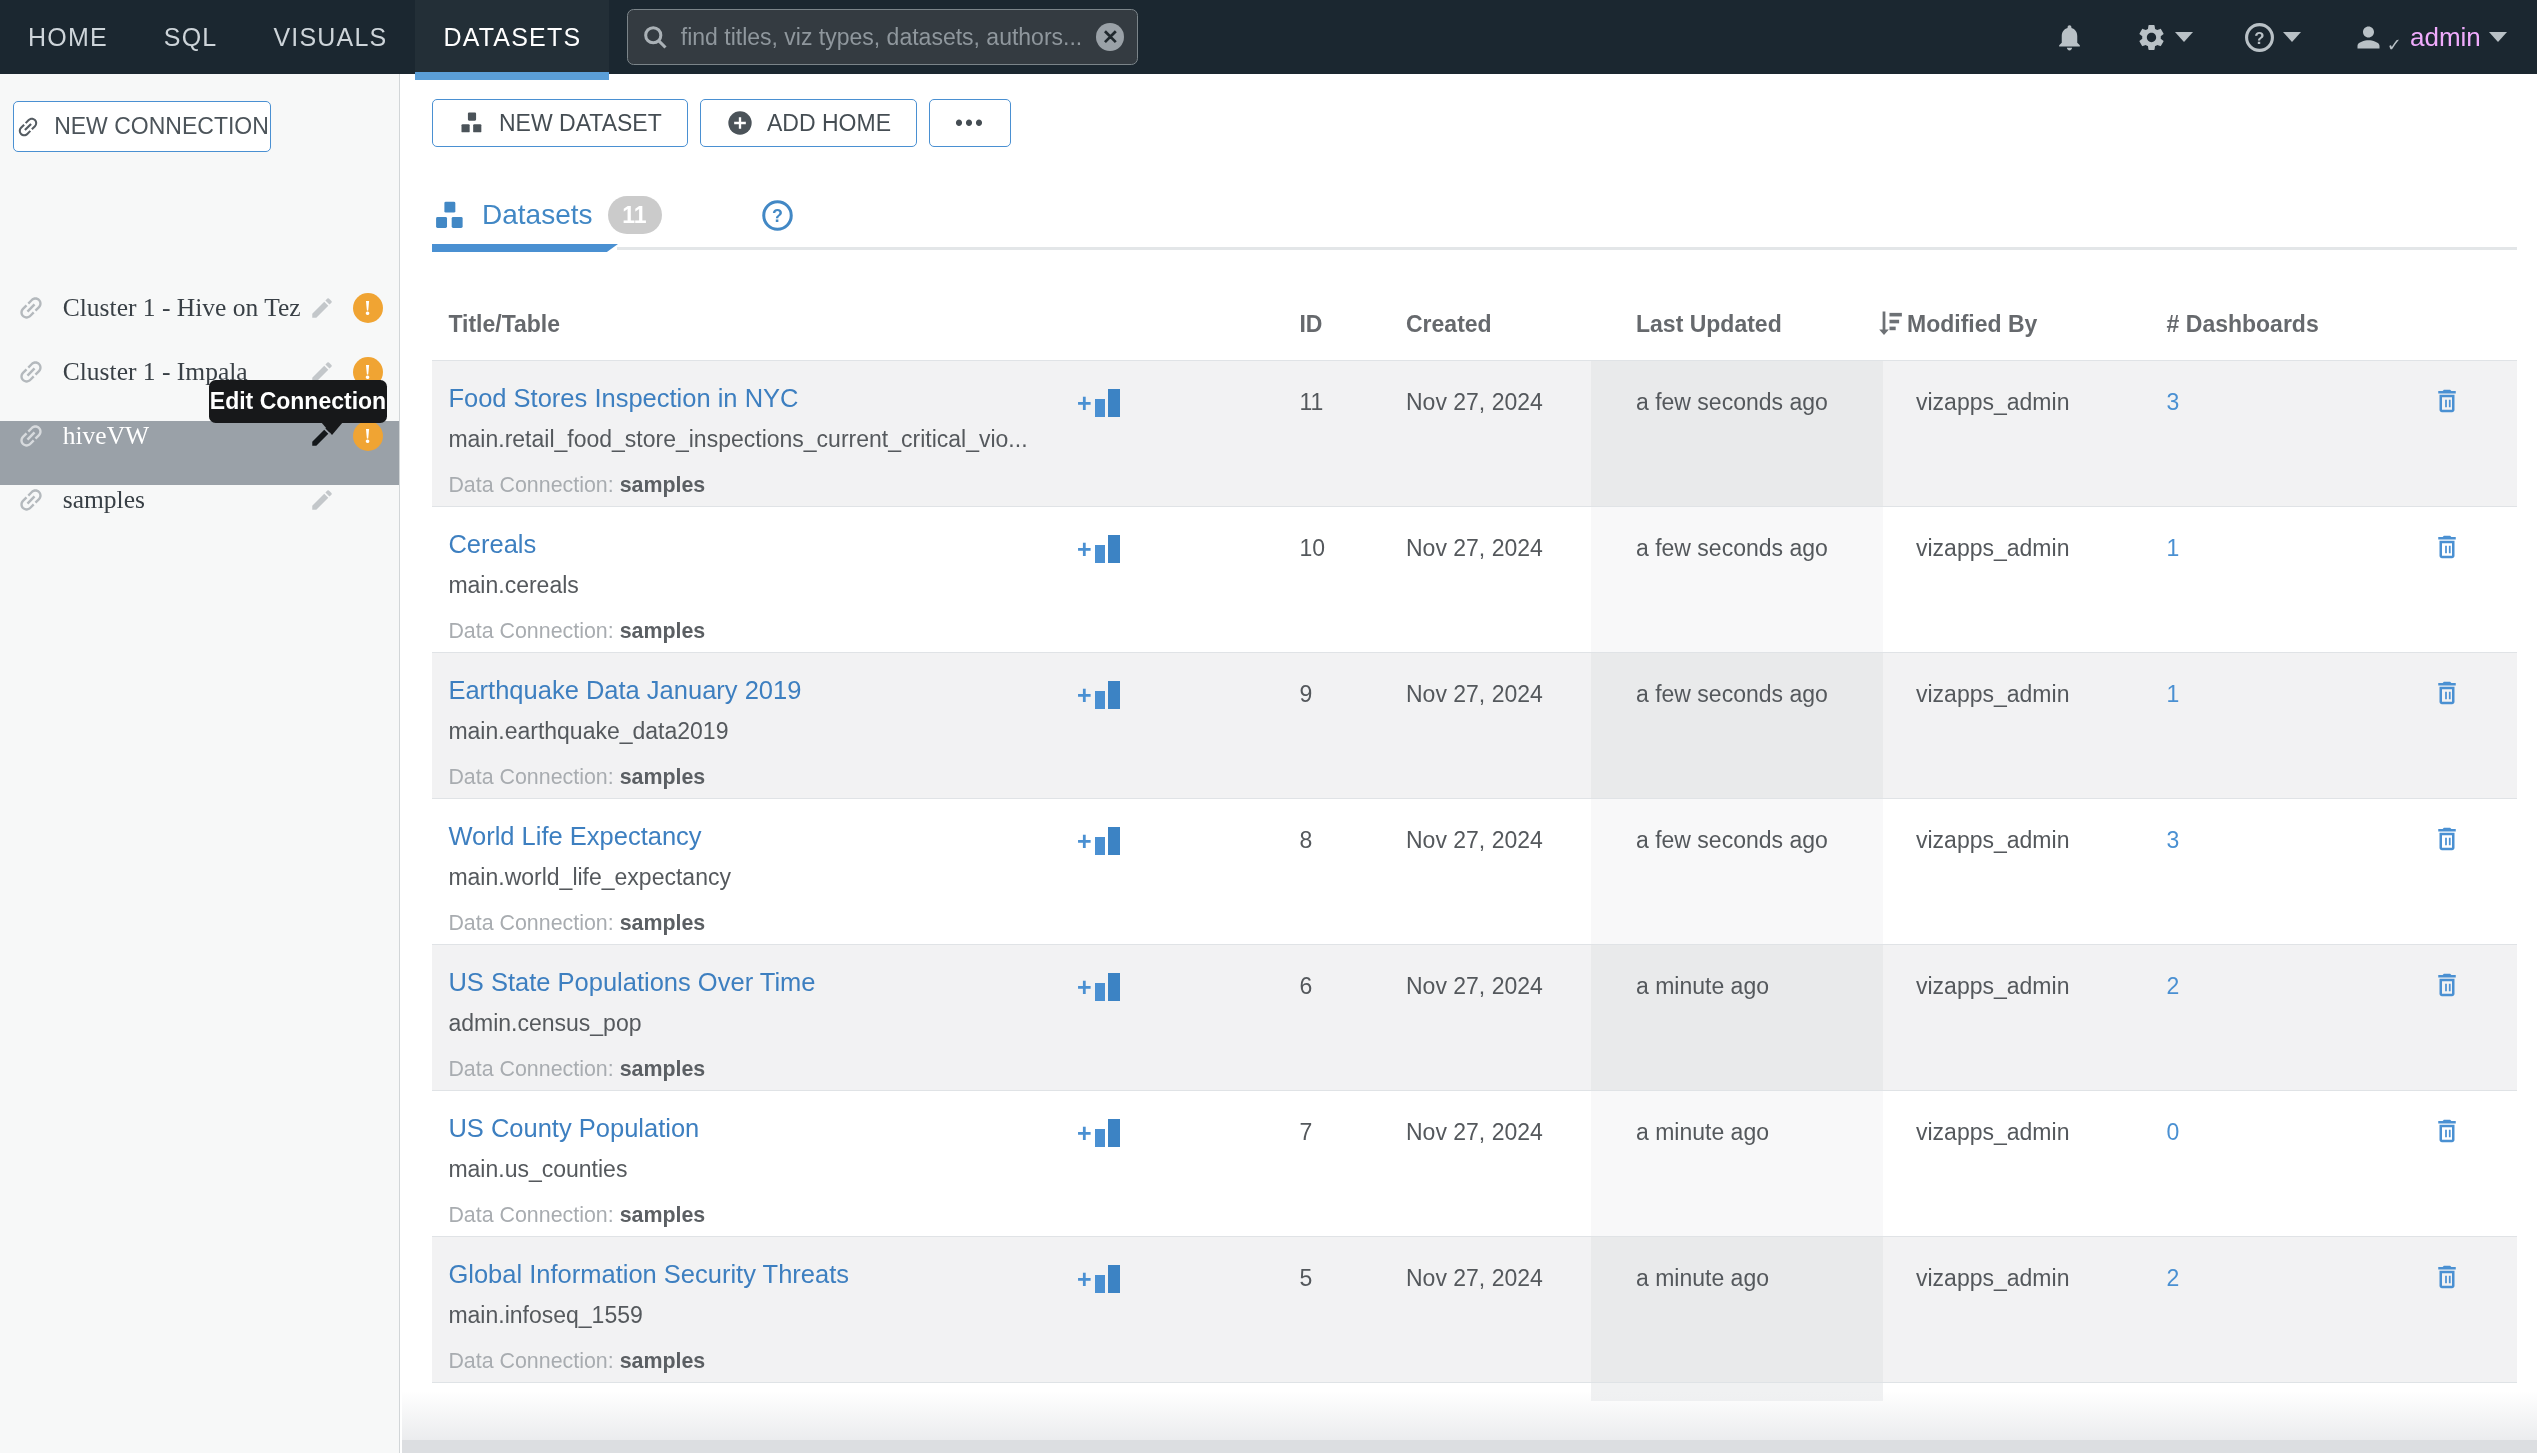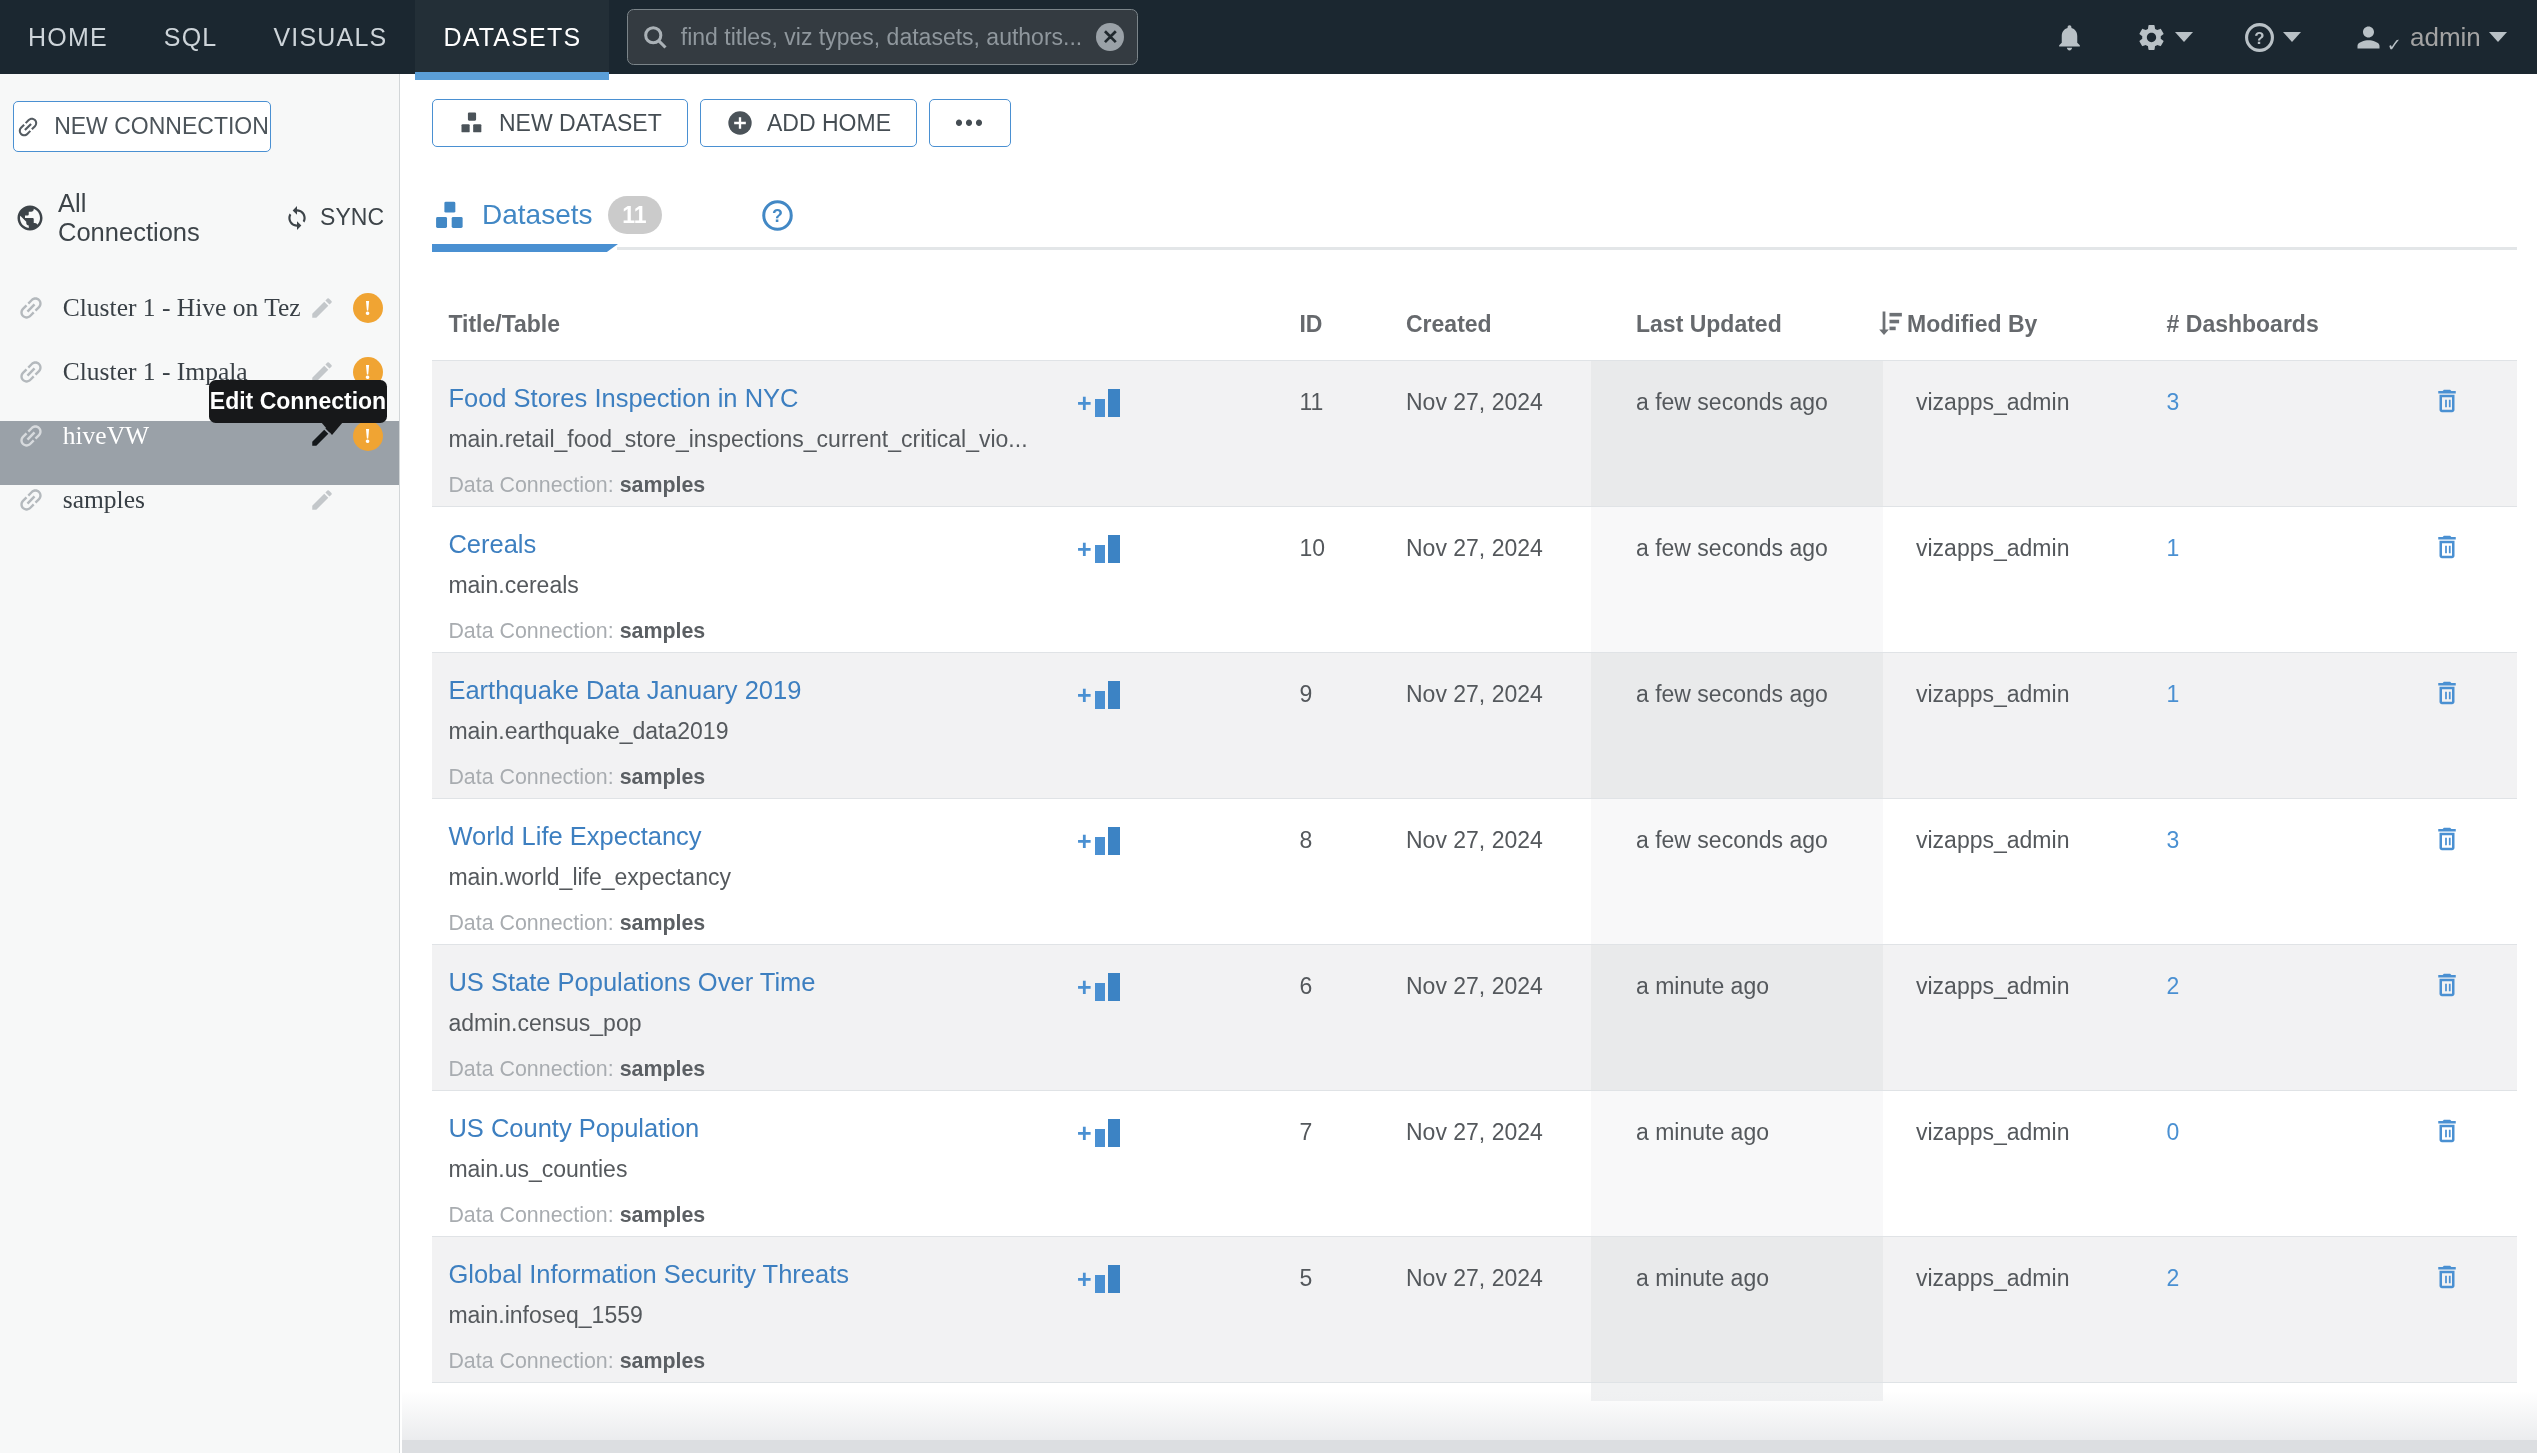--- a/index.html
+++ b/index.html
@@ -21,21 +21,21 @@
     font-size:23px; color:#dfe4e7; font-family:"Liberation Sans",sans-serif; }
   .searchbox input::placeholder { color:#8f979d; }
   .clear-btn { width:28px; height:28px; border-radius:50%; background:#9aa1a7;
     color:#20282d; font-size:20px; font-weight:bold; display:flex; align-items:center;
     justify-content:center; cursor:pointer; flex:0 0 auto; }
   .nav-right { margin-left:auto; display:flex; align-items:center; gap:51px;
     padding-right:31px; color:#b9c1c6; }
   .nav-ico { display:flex; align-items:center; gap:8.2px; cursor:pointer; }
   .caret { width:0; height:0; border-left:9px solid transparent; border-right:9px solid transparent;
     border-top:10.7px solid #b9c1c6; display:inline-block; }
-  .admin-label { font-size:26px; color:#a3a3a3; }
+  .admin-label { font-size:26px; color:#f0abfc; }
   .usercheck { font-size:18px; color:#b9c1c6; margin-left:-6.6px; margin-top:15px; }
 
   
   .sidebar { position:absolute; top:74px; left:0; width:400px; height:1380px;
     background:#f7f8f8; border-right:1.6px solid #d2d6d8; z-index:10; }
   .new-conn-btn { position:absolute; top:27px; left:13px; width:258px; height:51px;
     background:#fff; border:1.6px solid #4a90d2; border-radius:5px; display:flex;
     align-items:center; justify-content:center; gap:13px; font-size:23px;
     color:#4c545a; cursor:pointer; }
   .conn-header { position:absolute; top:119px; left:0; right:0; height:49px;
@@ -192,38 +192,20 @@
 <div class="sidebar">
   <div class="new-conn-btn">
     <span>
       <svg width="26" height="26" viewBox="0 0 24 24" fill="#555c62" transform="rotate(-45)">
         <path d="M3.9 12c0-1.71 1.39-3.1 3.1-3.1h4V7H7c-2.76 0-5 2.24-5 5s2.24 5 5 5h4v-1.9H7c-1.71 0-3.1-1.39-3.1-3.1zM8 13h8v-2H8v2zm9-6h-4v1.9h4c1.71 0 3.1 1.39 3.1 3.1s-1.39 3.1-3.1 3.1h-4V17h4c2.76 0 5-2.24 5-5s-2.24-5-5-5z"></path>
       </svg>
     </span>
     <span>NEW CONNECTION</span>
   </div>
 
-  <div class="conn-header">
-    <span class="all-conn">
-      <span>
-        <svg width="30" height="30" viewBox="0 0 24 24" fill="#3d4449">
-          <path d="M12 2C6.48 2 2 6.48 2 12s4.48 10 10 10 10-4.48 10-10S17.52 2 12 2zm-1 17.93c-3.95-.49-7-3.85-7-7.93 0-.62.08-1.21.21-1.79L9 15v1c0 1.1.9 2 2 2v1.93zm6.9-2.54c-.26-.81-1-1.39-1.9-1.39h-1v-3c0-.55-.45-1-1-1H8v-2h2c.55 0 1-.45 1-1V7h2c1.1 0 2-.9 2-2v-.41c2.93 1.19 5 4.06 5 7.41 0 2.08-.8 3.97-2.1 5.39z"></path>
-        </svg>
-      </span>
-      <span>All Connections</span>
-    </span>
-    <span class="sync">
-      <span>
-        <svg width="26" height="26" viewBox="0 0 24 24" fill="#3d4449">
-          <path d="M12 4V1L8 5l4 4V6c3.31 0 6 2.69 6 6 0 1.01-.25 1.97-.7 2.8l1.46 1.46C19.54 15.03 20 13.57 20 12c0-4.42-3.58-8-8-8zm0 14c-3.31 0-6-2.69-6-6 0-1.01.25-1.97.7-2.8L5.24 7.74C4.46 8.97 4 10.43 4 12c0 4.42 3.58 8 8 8v3l4-4-4-4v3z"></path>
-        </svg>
-      </span>
-      <span>SYNC</span>
-    </span>
-  </div>
 
   <div class="conn-list" id="conn-list">
   <div class="conn-item">
     <span class="link-icon">
       <svg width="30" height="30" viewBox="0 0 24 24" fill="currentColor" transform="rotate(-45)">
         <path d="M3.9 12c0-1.71 1.39-3.1 3.1-3.1h4V7H7c-2.76 0-5 2.24-5 5s2.24 5 5 5h4v-1.9H7c-1.71 0-3.1-1.39-3.1-3.1zM8 13h8v-2H8v2zm9-6h-4v1.9h4c1.71 0 3.1 1.39 3.1 3.1s-1.39 3.1-3.1 3.1h-4V17h4c2.76 0 5-2.24 5-5s-2.24-5-5-5z"></path>
       </svg>
     </span>
     <span class="conn-name">Cluster 1 - Hive on Tez</span>
     <span class="conn-actions">

